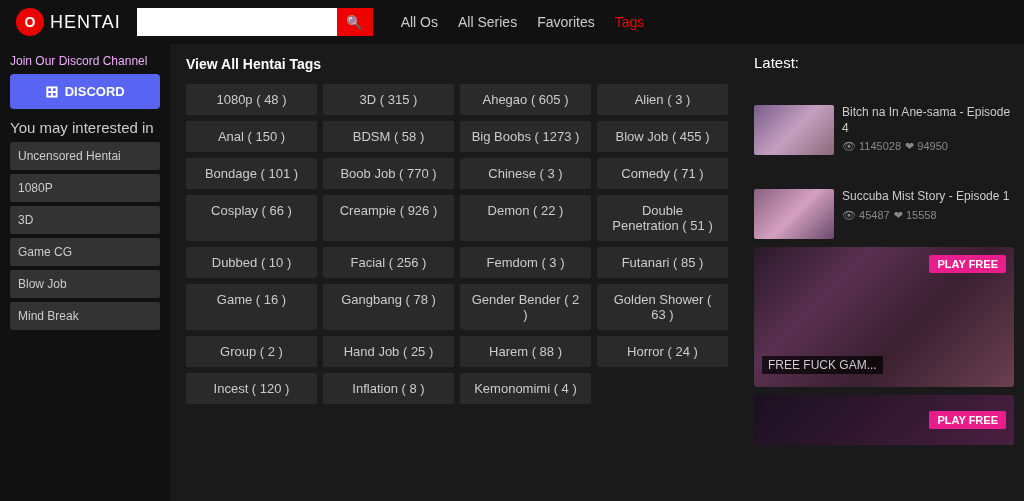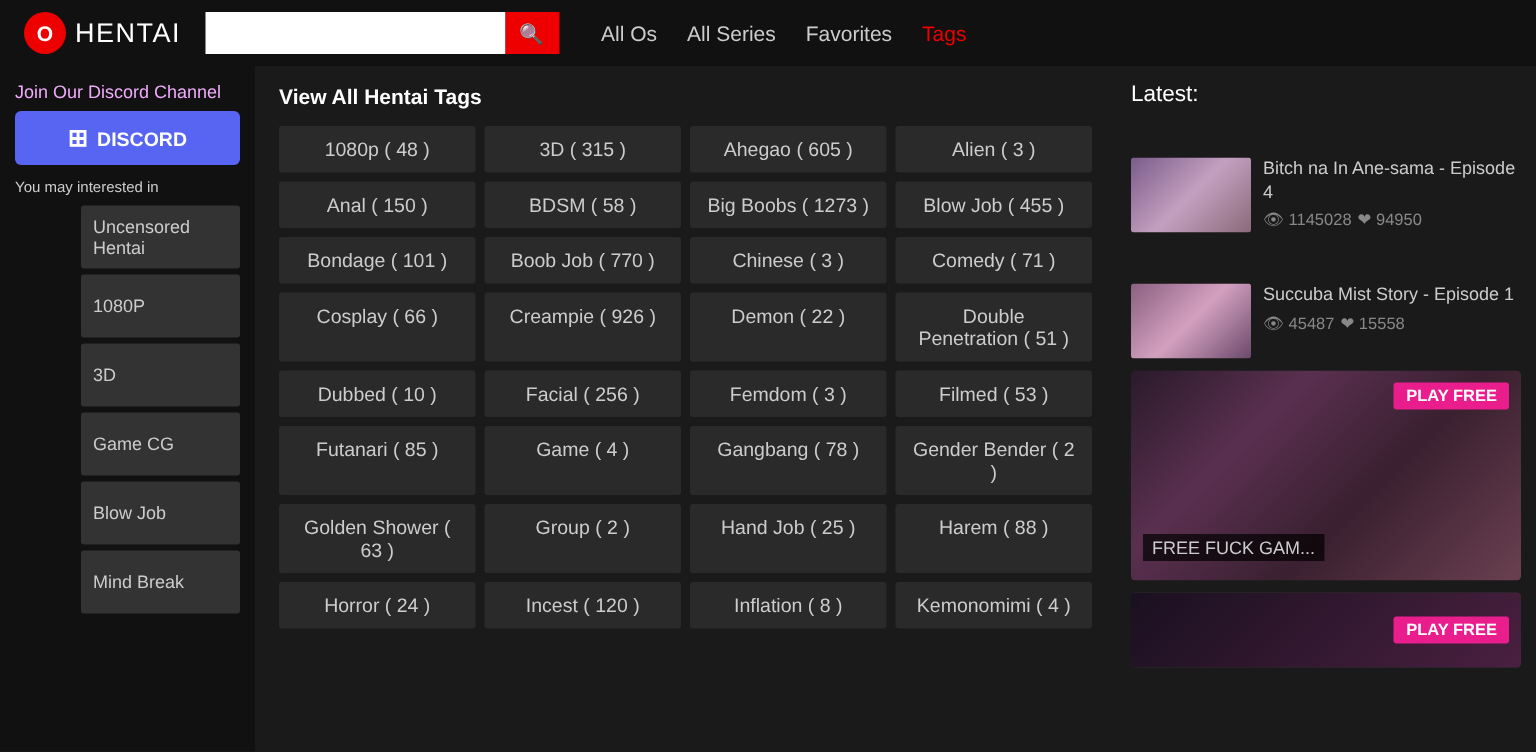--- a/index.html
+++ b/index.html
@@ -85,34 +85,33 @@
       border-radius: 4px;
       cursor: pointer;
       display: flex; align-items: center; justify-content: center;
       gap: 6px;
       font-size: 13px; font-weight: bold;
     }
     .discord-icon {
       font-size: 16px;
     }
     .sidebar-section-title {
-      color: #ccc; font-size: 10px; margin: 8px 0 6px;
+      color: #ccc; font-size: 15px; margin: 8px 0 6px;
     }
     .sidebar-item {
       background: #333;
       color: #ccc;
       font-size: 12px;
       padding: 6px 8px;
       margin-bottom: 4px;
       cursor: pointer;
       border-radius: 2px;
-      height: 42px;
+      height: 28px;
       display: flex; align-items: center;
       overflow: hidden;
-      margin-left: 44px;
     }
 
     
     #content {
       flex: 1;
       padding: 12px 16px;
       overflow: hidden;
     }
     #content h2 {
       color: #fff;
@@ -306,23 +305,22 @@
       <div class="tag-item">Boob Job ( 770 )</div>
       <div class="tag-item">Chinese ( 3 )</div>
       <div class="tag-item">Comedy ( 71 )</div>
       <div class="tag-item">Cosplay ( 66 )</div>
       <div class="tag-item">Creampie ( 926 )</div>
       <div class="tag-item">Demon ( 22 )</div>
       <div class="tag-item">Double Penetration ( 51 )</div>
       <div class="tag-item">Dubbed ( 10 )</div>
       <div class="tag-item">Facial ( 256 )</div>
       <div class="tag-item">Femdom ( 3 )</div>
-      <div class="tag-item">Filmed ( 53 )</div>
       <div class="tag-item">Futanari ( 85 )</div>
-      <div class="tag-item">Game ( 4 )</div>
+      <div class="tag-item">Game ( 16 )</div>
       <div class="tag-item">Gangbang ( 78 )</div>
       <div class="tag-item">Gender Bender ( 2 )</div>
       <div class="tag-item">Golden Shower ( 63 )</div>
       <div class="tag-item">Group ( 2 )</div>
       <div class="tag-item">Hand Job ( 25 )</div>
       <div class="tag-item">Harem ( 88 )</div>
       <div class="tag-item">Horror ( 24 )</div>
       <div class="tag-item">Incest ( 120 )</div>
       <div class="tag-item">Inflation ( 8 )</div>
       <div class="tag-item">Kemonomimi ( 4 )</div>

